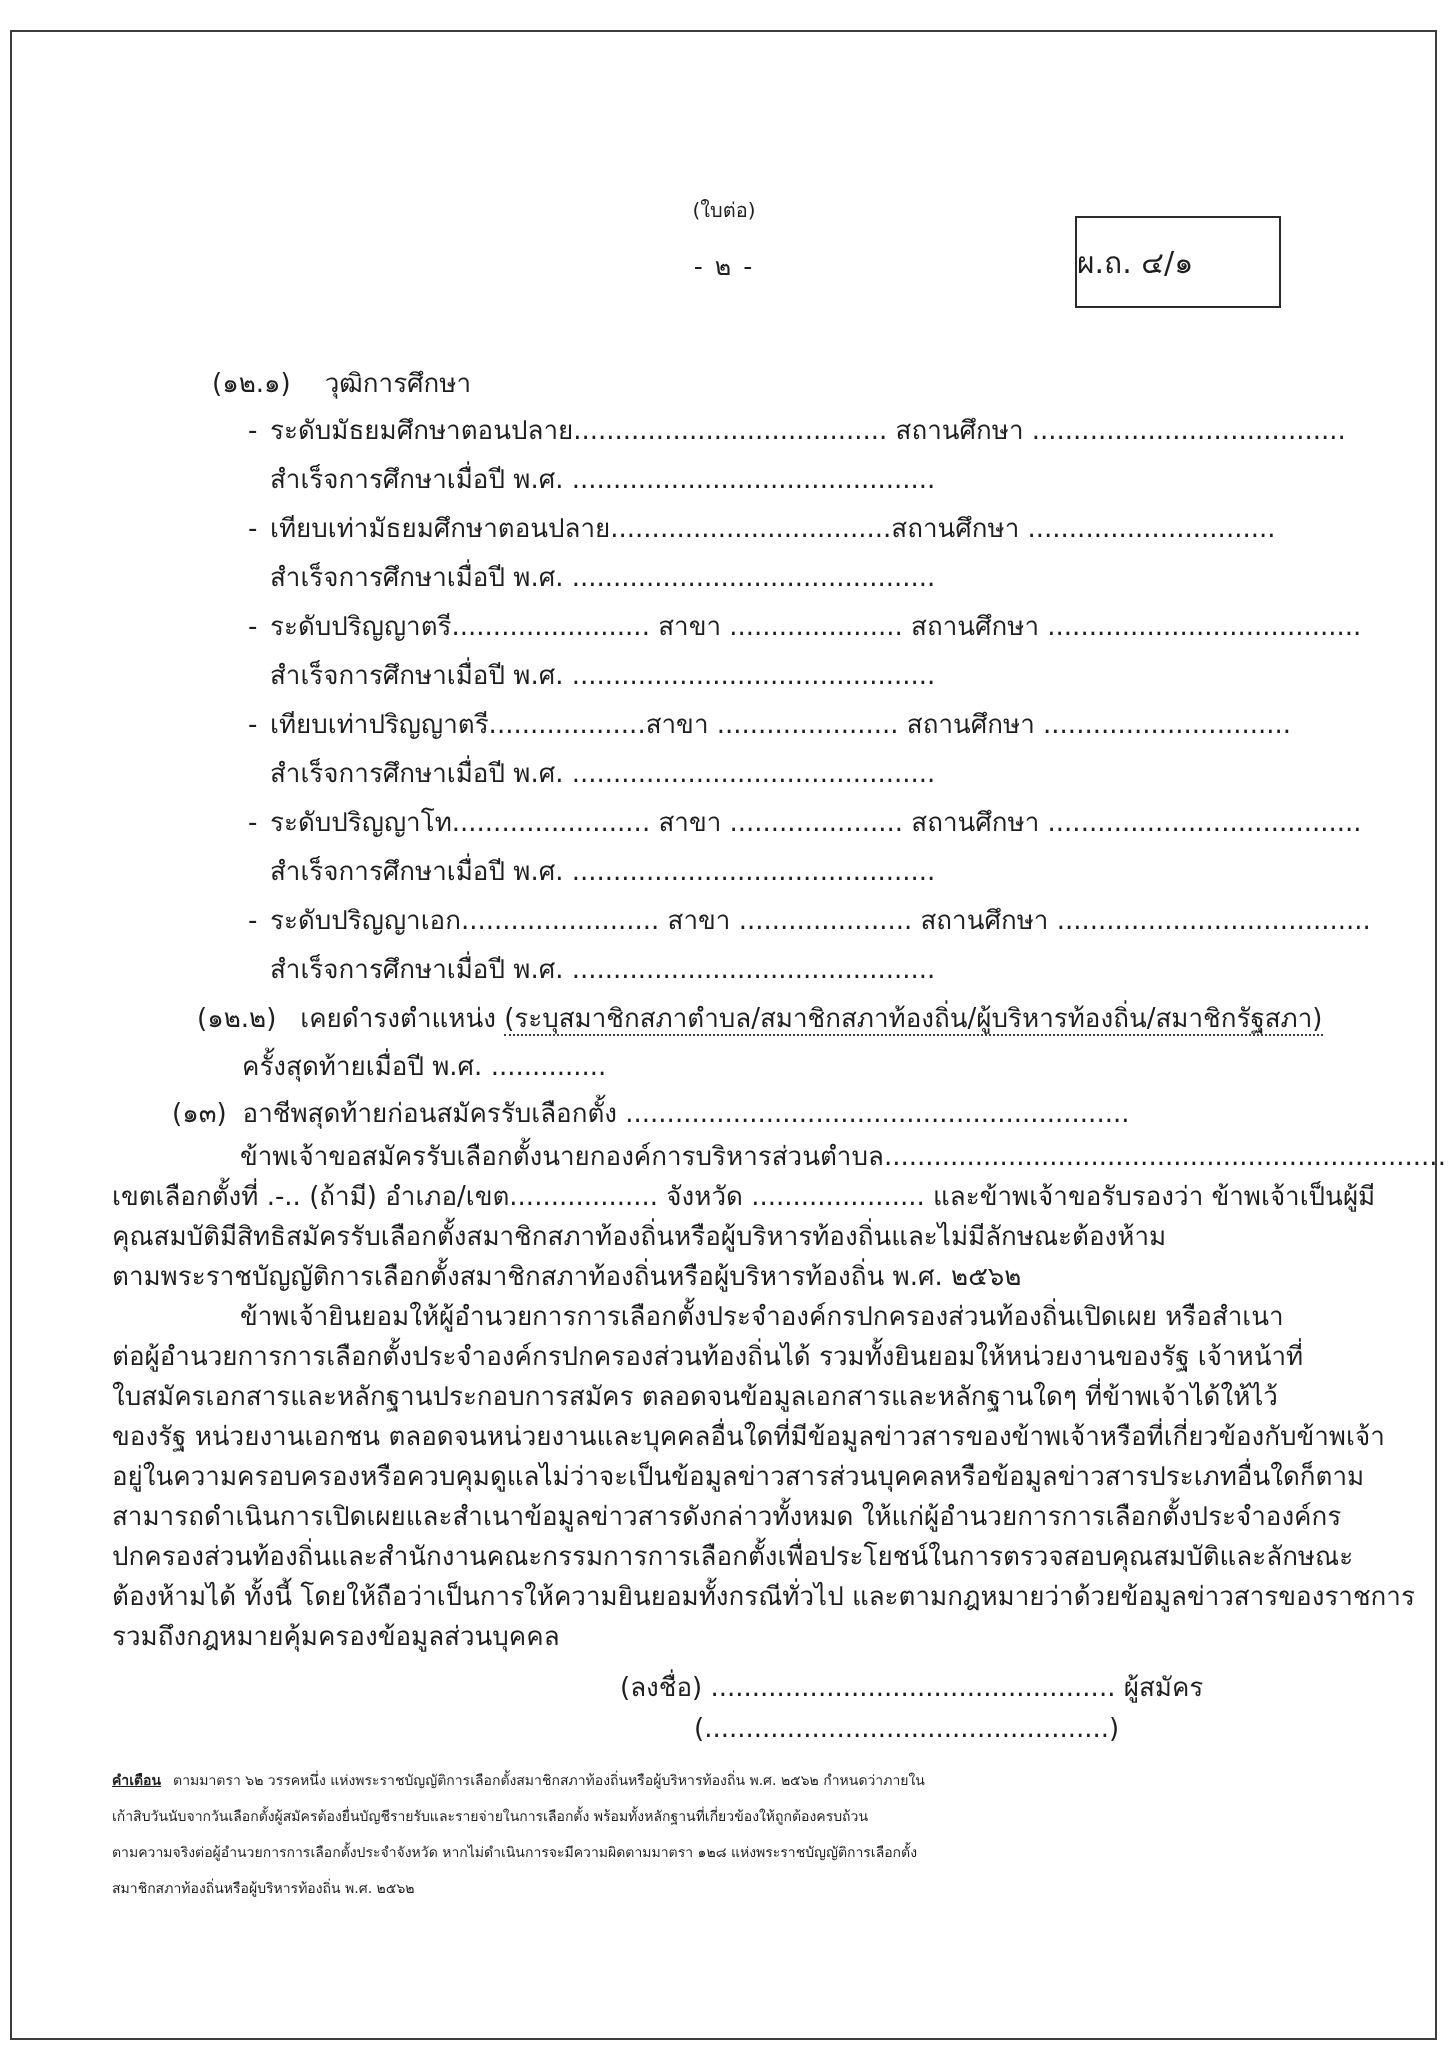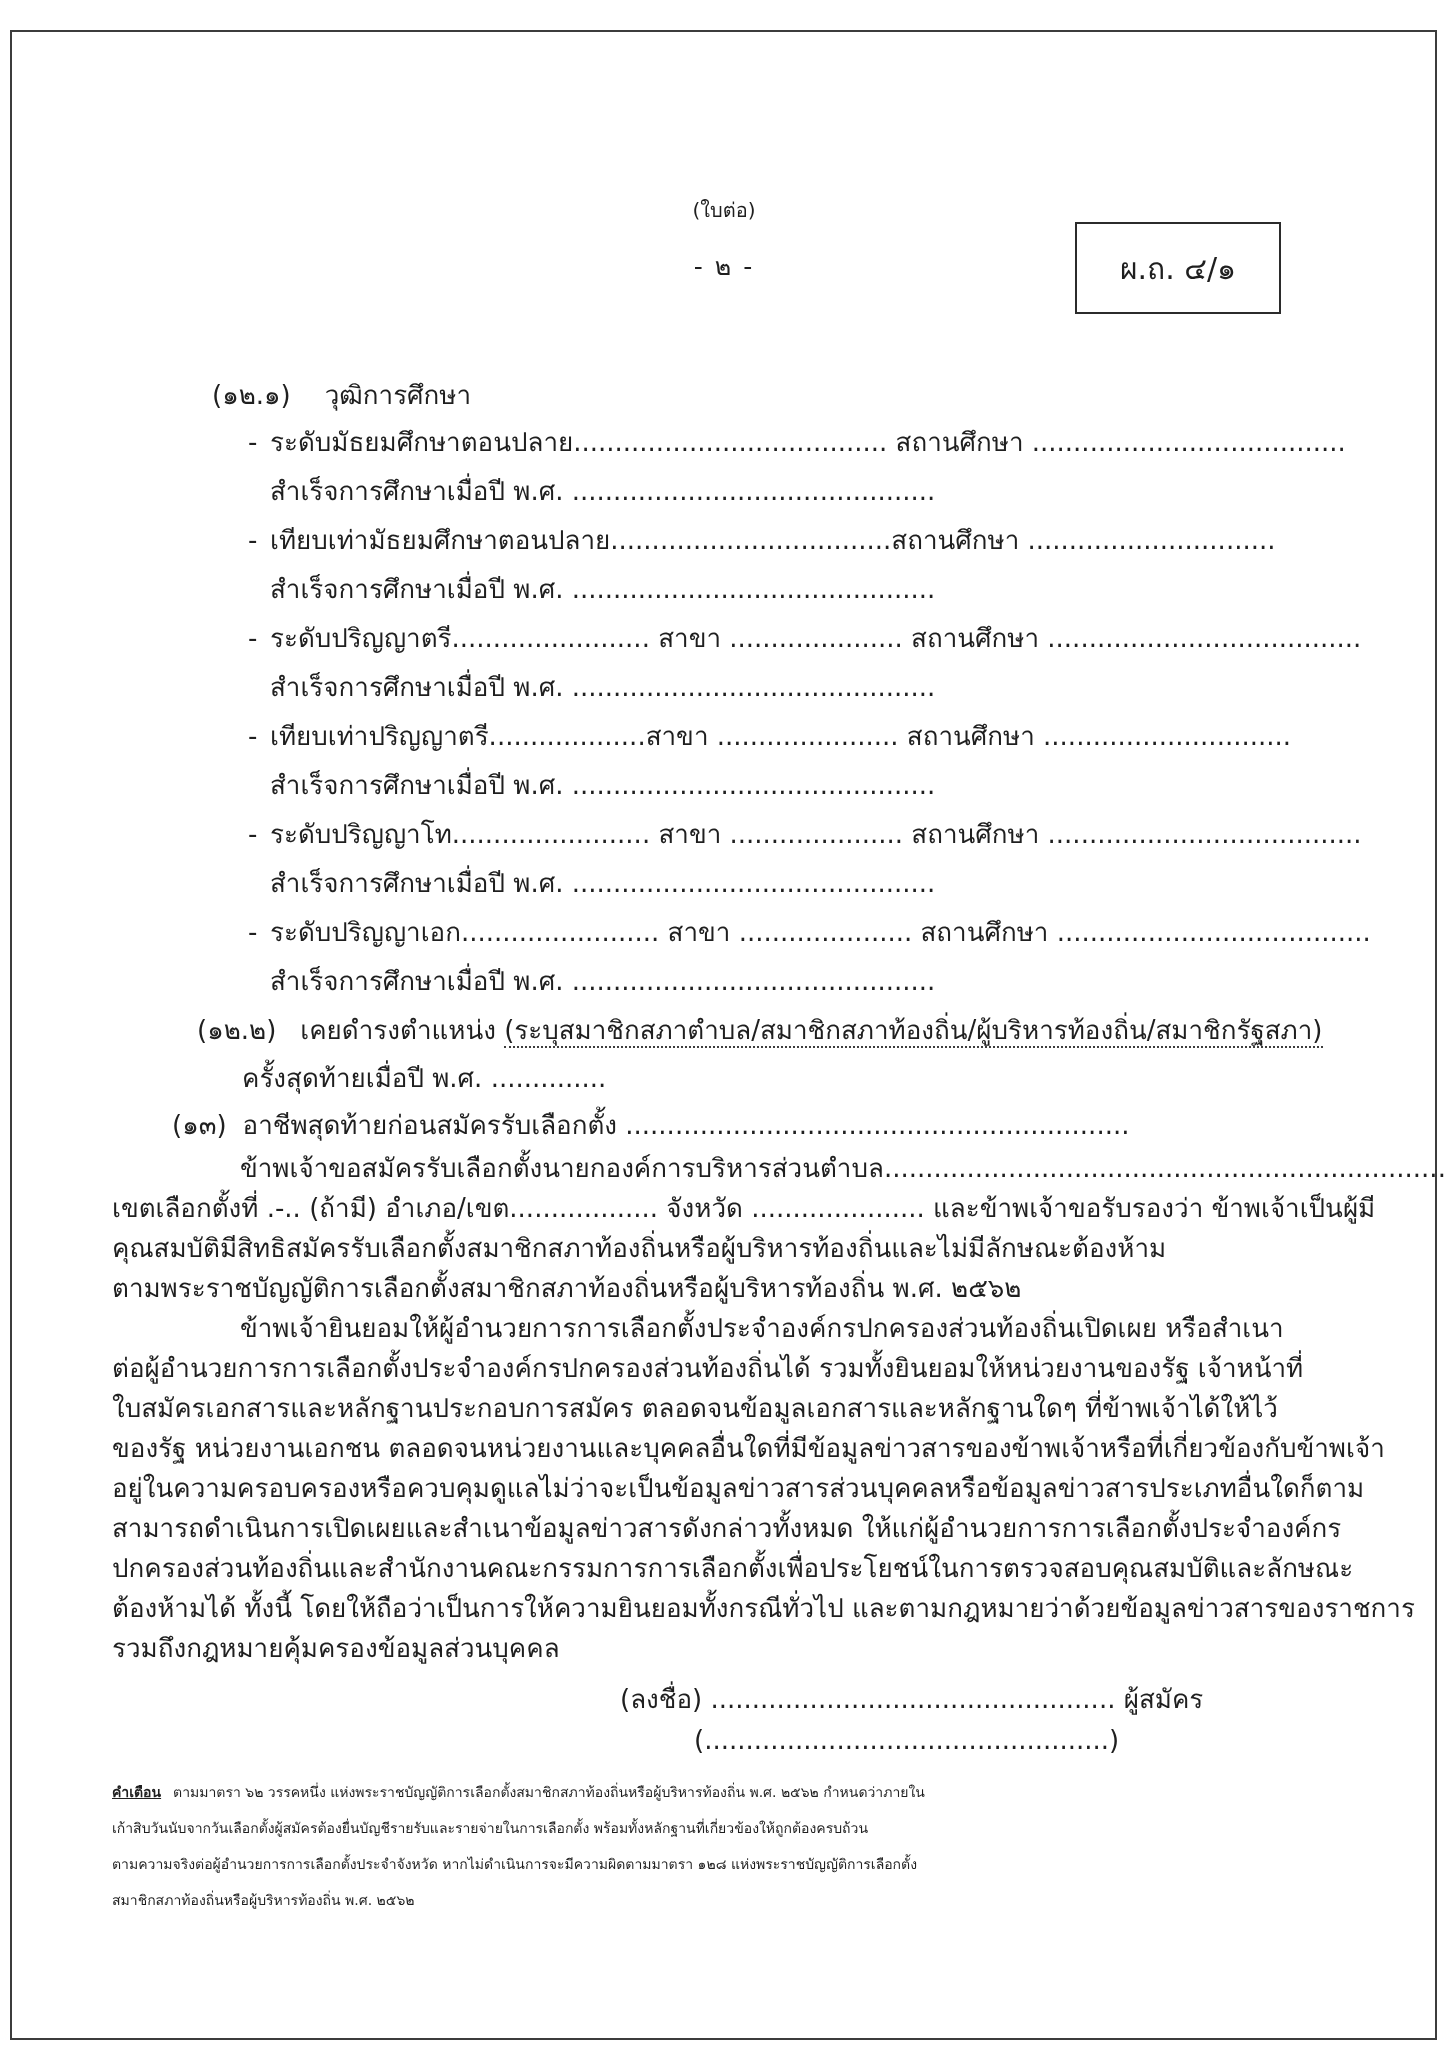--- a/index.html
+++ b/index.html
@@ -12,36 +12,36 @@
     overflow:hidden;
   }
   .frame{
     position:absolute;
     top:30px;left:10px;right:11px;bottom:8px;
     border:2px solid #3c3c3c;
     pointer-events:none;
   }
   .code-box{
     position:absolute;
-    top:222px;left:1075px;
+    top:216px;left:1075px;
     width:202px;height:88px;
     border:2px solid #2b2b2b;
-    display:flex;align-items:center;justify-content:center;
+    display:flex;align-items:center;
     font-size:30px;
   }
   .header-title{
     position:absolute;top:194px;left:0;width:100%;
     text-align:center;font-size:20px;
   }
   .page-number{
     position:absolute;top:246px;left:0;width:100%;
     text-align:center;font-size:25px;letter-spacing:2px;
   }
   .content{
-    position:absolute;left:112px;top:372px;right:30px;
+    position:absolute;left:112px;top:360px;right:30px;
     font-size:26px;
   }
   .sec121-title{height:46px;line-height:46px;padding-left:100px;white-space:nowrap;}
   .sec-num{display:inline-block;margin-right:34px;}
   .edu-l1{height:49px;line-height:49px;padding-left:136px;white-space:nowrap;}
   .edu-l1 .dash{display:inline-block;width:22px;}
   .edu-l2{height:49px;line-height:49px;padding-left:158px;white-space:nowrap;}
   .sec122-l1{height:48px;line-height:48px;padding-left:85px;white-space:nowrap;}
   .num122{display:inline-block;margin-right:24px;}
   .dotted-u{border-bottom:2px dotted #3c3c3c;padding-bottom:1px;}

